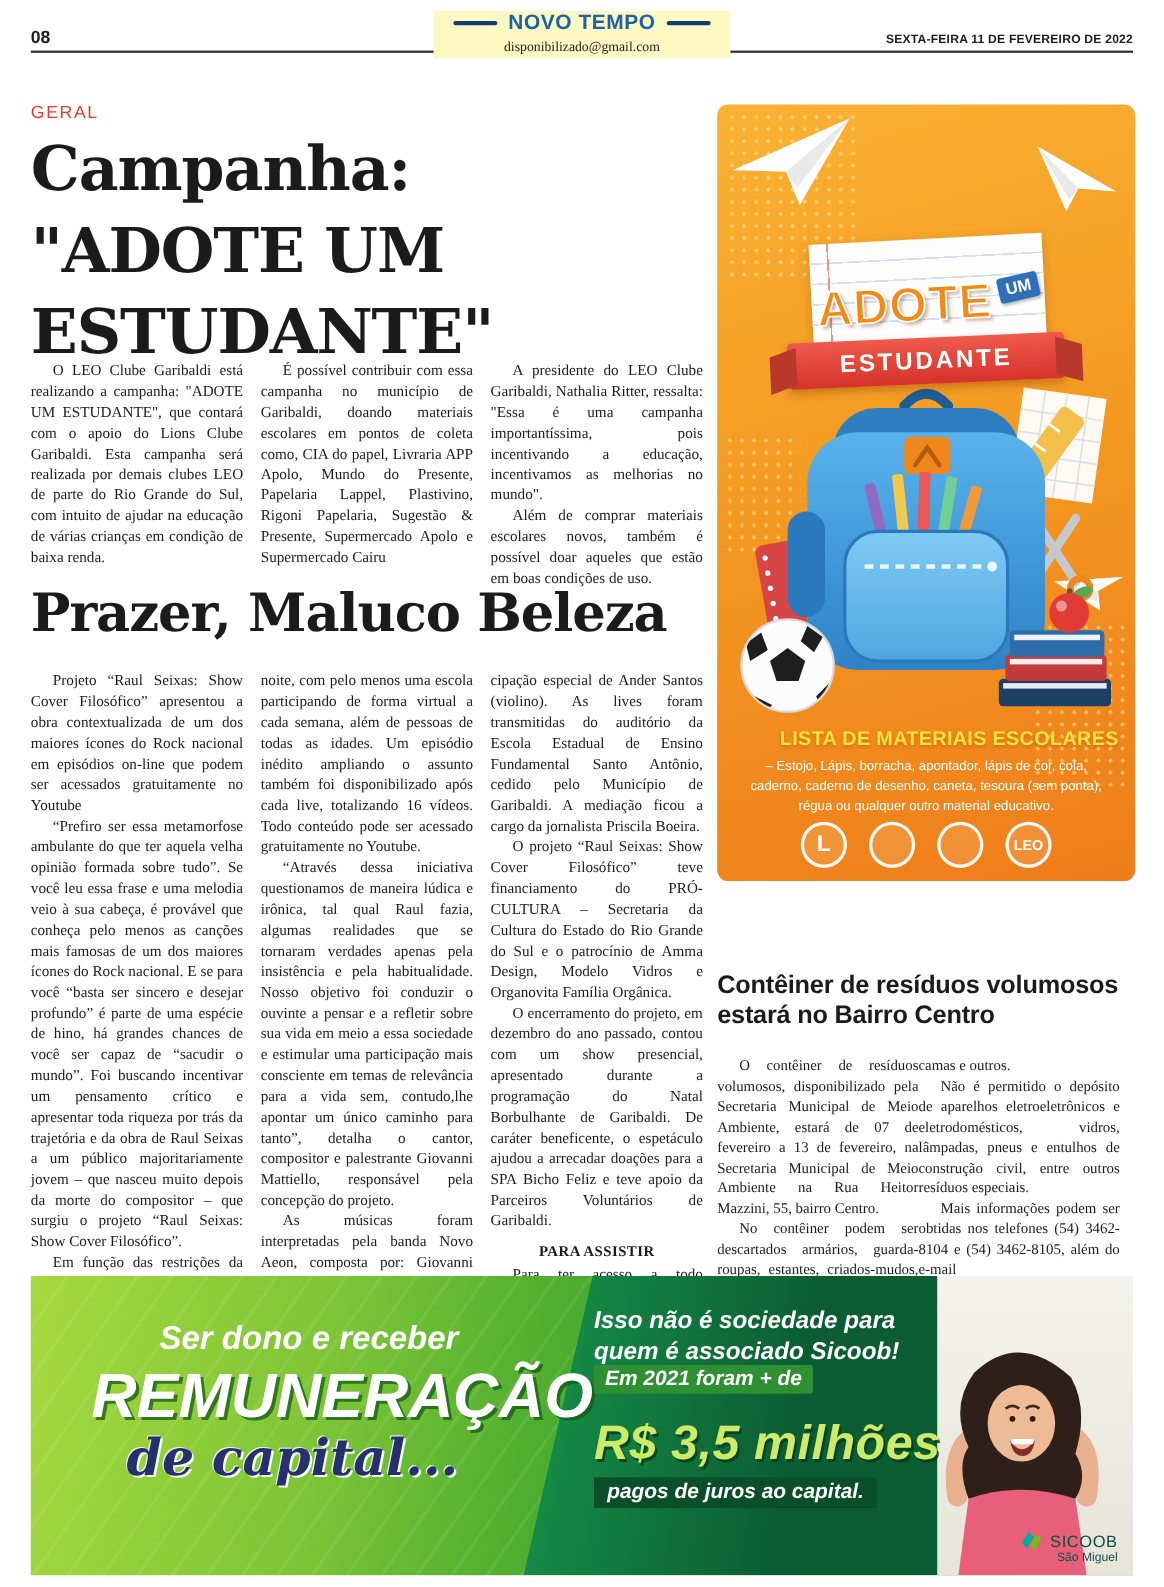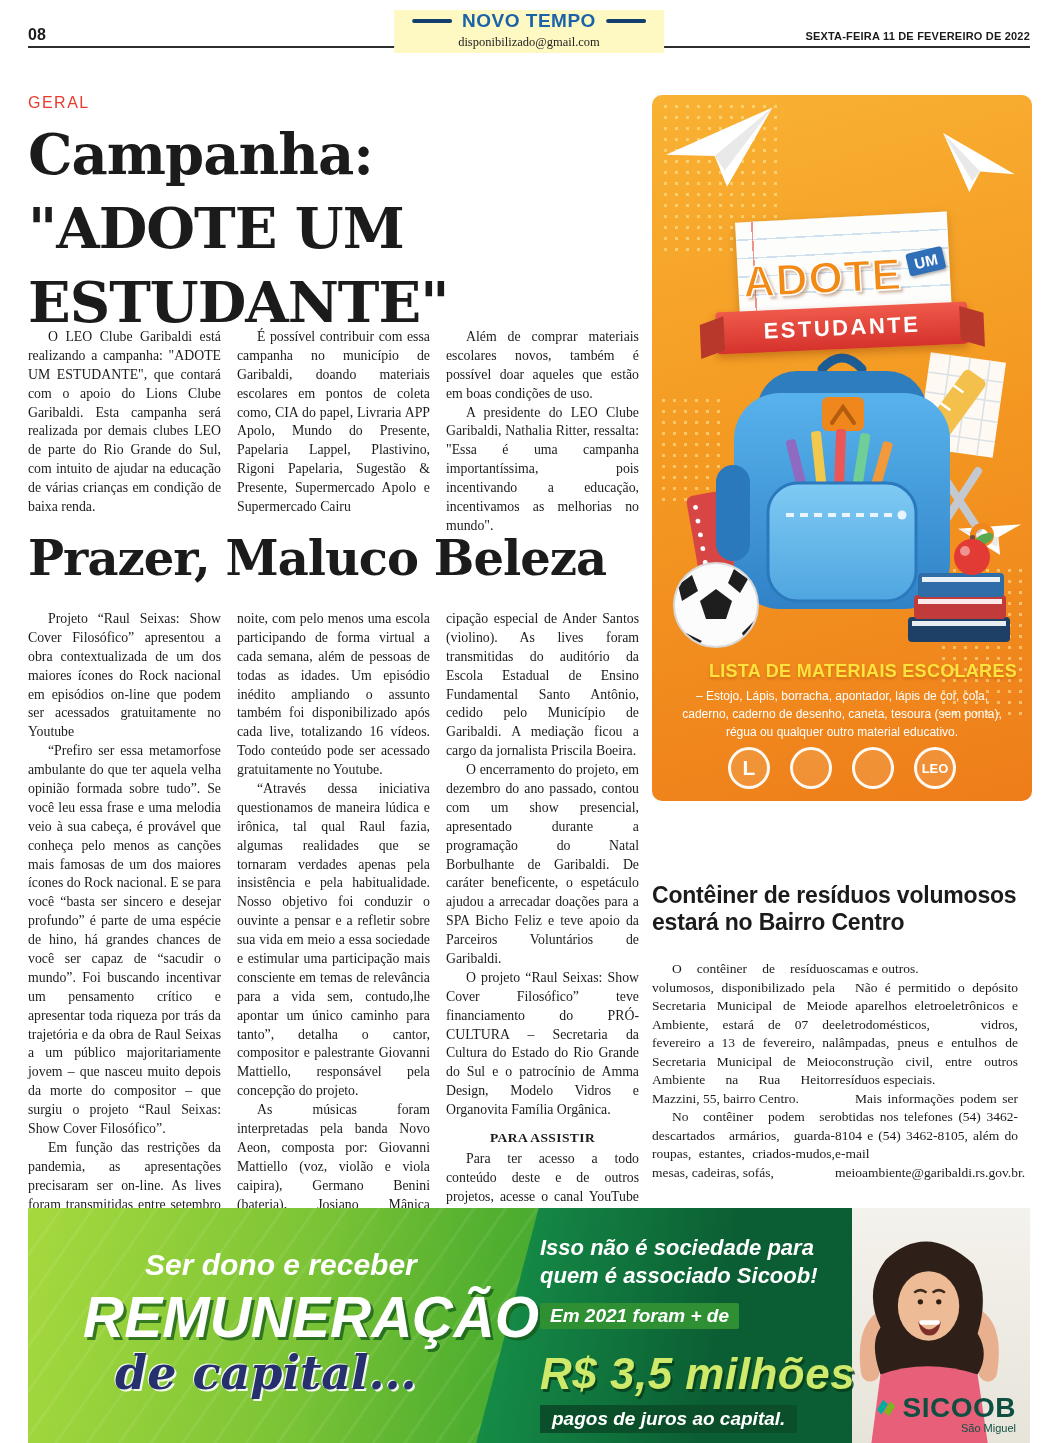--- a/index.html
+++ b/index.html
@@ -79,44 +79,44 @@
 
   
   .container-article { position:absolute; left:652px; top:845px; width:380px; }
   .container-article h3 { font-family:"Liberation Sans",sans-serif; font-weight:bold; font-size:23px; line-height:1.18; letter-spacing:-.2px;margin-top:37px; }
   .container-article .cols { display:flex; gap:0; margin-top:24px; }
   .container-article .col { width:183px; }
   .container-article .col:nth-child(2) p:first-child { text-indent:0; }
   .container-article p { font-size:13.5px; }
 
   
-  .sicoob-ad { position:absolute; left:28px; top:1208px; width:1002px; height:236px; overflow:hidden;
+  .sicoob-ad { position:absolute; left:28px; top:1160px; width:1002px; height:272px; overflow:hidden;
                background:linear-gradient(100deg,#a6d93e 0%,#7cc436 28%,#4fae2f 46%,#2f9e3a 62%,#1d8c3c 72%); }
   .sicoob-pattern { position:absolute; inset:0; background-image:repeating-linear-gradient(125deg, rgba(255,255,255,.07) 0 3px, transparent 3px 26px); }
   .sicoob-dark { position:absolute; left:448px; top:0; width:448px; height:100%;
                  background:linear-gradient(100deg,#17944a,#0b5d33 55%); clip-path:polygon(14% 0,100% 0,100% 100%,0 100%); }
   .sicoob-photo { position:absolute; right:0; top:0; width:178px; height:100%; background:linear-gradient(180deg,#f4f2ec,#e7e4da); }
   .sicoob-woman { position:absolute; right:-4px; bottom:0; width:215px; height:225px; z-index:3; }
   .sicoob-left { position:absolute; left:55px; top:40px; z-index:4; color:#fff;
                  font-family:"Liberation Sans",sans-serif; font-style:italic; }
   .sicoob-line1 { font-weight:bold; font-size:30px; margin-left:62px; }
   .sicoob-line2 { font-weight:bold; font-size:57px; margin-top:2px; text-shadow:3px 3px 0 rgba(20,90,25,.75); }
   .sicoob-line3 { font-family:"DejaVu Serif",serif; font-style:italic; font-weight:bold; font-size:46px; color:#27306e;
                   margin:-4px 0 0 32px; text-shadow:2px 2px 0 rgba(255,255,255,.9), -1px -1px 0 rgba(255,255,255,.9); }
   .sicoob-right { position:absolute; left:512px; top:26px; z-index:4; color:#fff; font-family:"Liberation Sans",sans-serif; }
   .sicoob-claim { font-weight:bold; font-style:italic; font-size:22px; line-height:1.25; }
-  .sicoob-intro { display:inline-block; margin-top:14px; background:#2f8f33; padding:2px 10px; border-radius:2px;
+  .sicoob-intro { display:inline-block; background:#2f8f33; padding:2px 10px; border-radius:2px;
                   font-weight:bold; font-style:italic; font-size:19px; }
   .sicoob-value { font-weight:bold; font-style:italic; font-size:44px; color:var(--sicoob-value-green,#cfe96a);
                   text-shadow:2px 3px 0 rgba(6,60,25,.8); margin-top:20px; letter-spacing:.5px; }
   .sicoob-caption { display:inline-block; background:#0a4f2a; padding:3px 12px; margin-top:6px;
                     font-weight:bold; font-style:italic; font-size:19px; }
   .sicoob-brand { position:absolute; right:14px; bottom:10px; z-index:5; display:flex; flex-direction:column; align-items:flex-end; }
   .sicoob-brand-row { display:flex; align-items:center; gap:5px; }
-  .sicoob-brand-name { font-family:"Liberation Sans",sans-serif; font-weight:bold; font-size:28px; color:#0e4f42; letter-spacing:.5px; }
+  .sicoob-brand-name { font-family:"Liberation Sans",sans-serif; font-weight:normal; font-size:15px; color:#0e4f42; letter-spacing:.5px; }
   .sicoob-brand-sub { font-family:"Liberation Sans",sans-serif; font-size:11px; color:#0e4f42; margin-top:-2px; }
 </style>
 </head>
 <body>
 
 <div class="page">
 
   <header class="header">
     <div class="header-rule"></div>
     <div class="page-number">08</div>
@@ -136,43 +136,43 @@
   <h1 class="headline-1">Campanha: "ADOTE UM ESTUDANTE"</h1>
 
   <section class="article article-campaign">
     <div class="col">
         <p>O LEO Clube Garibaldi está realizando a campanha: "ADOTE UM ESTUDANTE", que contará com o apoio do Lions Clube Garibaldi. Esta campanha será realizada por demais clubes LEO de parte do Rio Grande do Sul, com intuito de ajudar na educação de várias crianças em condição de baixa renda.</p>
       </div>
     <div class="col">
         <p>É possível contribuir com essa campanha no município de Garibaldi, doando materiais escolares em pontos de coleta como, CIA do papel, Livraria APP Apolo, Mundo do Presente, Papelaria Lappel, Plastivino, Rigoni Papelaria, Sugestão &amp; Presente, Supermercado Apolo e Supermercado Cairu</p>
       </div>
     <div class="col">
+        <p>A presidente do LEO Clube Garibaldi, Nathalia Ritter, ressalta: "Essa é uma campanha importantíssima, pois incentivando a educação, incentivamos as melhorias no mundo".</p>
         <p>Além de comprar materiais escolares novos, também é possível doar aqueles que estão em boas condições de uso.</p>
-        <p>A presidente do LEO Clube Garibaldi, Nathalia Ritter, ressalta: "Essa é uma campanha importantíssima, pois incentivando a educação, incentivamos as melhorias no mundo".</p>
       </div>
   </section>
 
   <h2 class="headline-2">Prazer, Maluco Beleza</h2>
 
   <section class="article article-maluco">
     <div class="col">
         <p>Projeto “Raul Seixas: Show Cover Filosófico” apresentou a obra contextualizada de um dos maiores ícones do Rock nacional em episódios on-line que podem ser acessados gratuitamente no Youtube</p>
         <p>“Prefiro ser essa metamorfose ambulante do que ter aquela velha opinião formada sobre tudo”. Se você leu essa frase e uma melodia veio à sua cabeça, é provável que conheça pelo menos as canções mais famosas de um dos maiores ícones do Rock nacional. E se para você “basta ser sincero e desejar profundo” é parte de uma espécie de hino, há grandes chances de você ser capaz de “sacudir o mundo”. Foi buscando incentivar um pensamento crítico e apresentar toda riqueza por trás da trajetória e da obra de Raul Seixas a um público majoritariamente jovem – que nasceu muito depois da morte do compositor – que surgiu o projeto “Raul Seixas: Show Cover Filosófico”.</p>
         <p>Em função das restrições da pandemia, as apresentações precisaram ser on-line. As lives foram transmitidas entre setembro e dezembro, sempre às quartas-feiras à</p>
       </div>
     <div class="col">
         <p>noite, com pelo menos uma escola participando de forma virtual a cada semana, além de pessoas de todas as idades. Um episódio inédito ampliando o assunto também foi disponibilizado após cada live, totalizando 16 vídeos. Todo conteúdo pode ser acessado gratuitamente no Youtube.</p>
         <p>“Através dessa iniciativa questionamos de maneira lúdica e irônica, tal qual Raul fazia, algumas realidades que se tornaram verdades apenas pela insistência e pela habitualidade. Nosso objetivo foi conduzir o ouvinte a pensar e a refletir sobre sua vida em meio a essa sociedade e estimular uma participação mais consciente em temas de relevância para a vida sem, contudo,lhe apontar um único caminho para tanto”, detalha o cantor, compositor e palestrante Giovanni Mattiello, responsável pela concepção do projeto.</p>
         <p>As músicas foram interpretadas pela banda Novo Aeon, composta por: Giovanni Mattiello (voz, violão e viola caipira), Germano Benini (bateria), Josiano Mânica (teclados e voz), Lela Rosanelli (contrabaixo e voz), Misael Dutra (guitarra e voz), com parti-</p>
       </div>
     <div class="col">
       <div class="plist">
           <p>cipação especial de Ander Santos (violino). As lives foram transmitidas do auditório da Escola Estadual de Ensino Fundamental Santo Antônio, cedido pelo Município de Garibaldi. A mediação ficou a cargo da jornalista Priscila Boeira.</p>
+          <p>O projeto “Raul Seixas: Show Cover Filosófico” teve financiamento do PRÓ-CULTURA – Secretaria da Cultura do Estado do Rio Grande do Sul e o patrocínio de Amma Design, Modelo Vidros e Organovita Família Orgânica.</p>
           <p>O encerramento do projeto, em dezembro do ano passado, contou com um show presencial, apresentado durante a programação do Natal Borbulhante de Garibaldi. De caráter beneficente, o espetáculo ajudou a arrecadar doações para a SPA Bicho Feliz e teve apoio da Parceiros Voluntários de Garibaldi.</p>
-          <p>O projeto “Raul Seixas: Show Cover Filosófico” teve financiamento do PRÓ-CULTURA – Secretaria da Cultura do Estado do Rio Grande do Sul e o patrocínio de Amma Design, Modelo Vidros e Organovita Família Orgânica.</p>
         </div>
       <h4 class="subhead">PARA ASSISTIR</h4>
       <p>Para ter acesso a todo conteúdo deste e de outros projetos, acesse o canal YouTube Giovanni Mattiello Oficial através do link: www.youtube.com/user/CDMattiello.</p>
     </div>
   </section>
 
   <aside class="school-ad">
     <div class="dots dots-a"></div>
     <div class="dots dots-b"></div>
     <div class="dots dots-c"></div>

